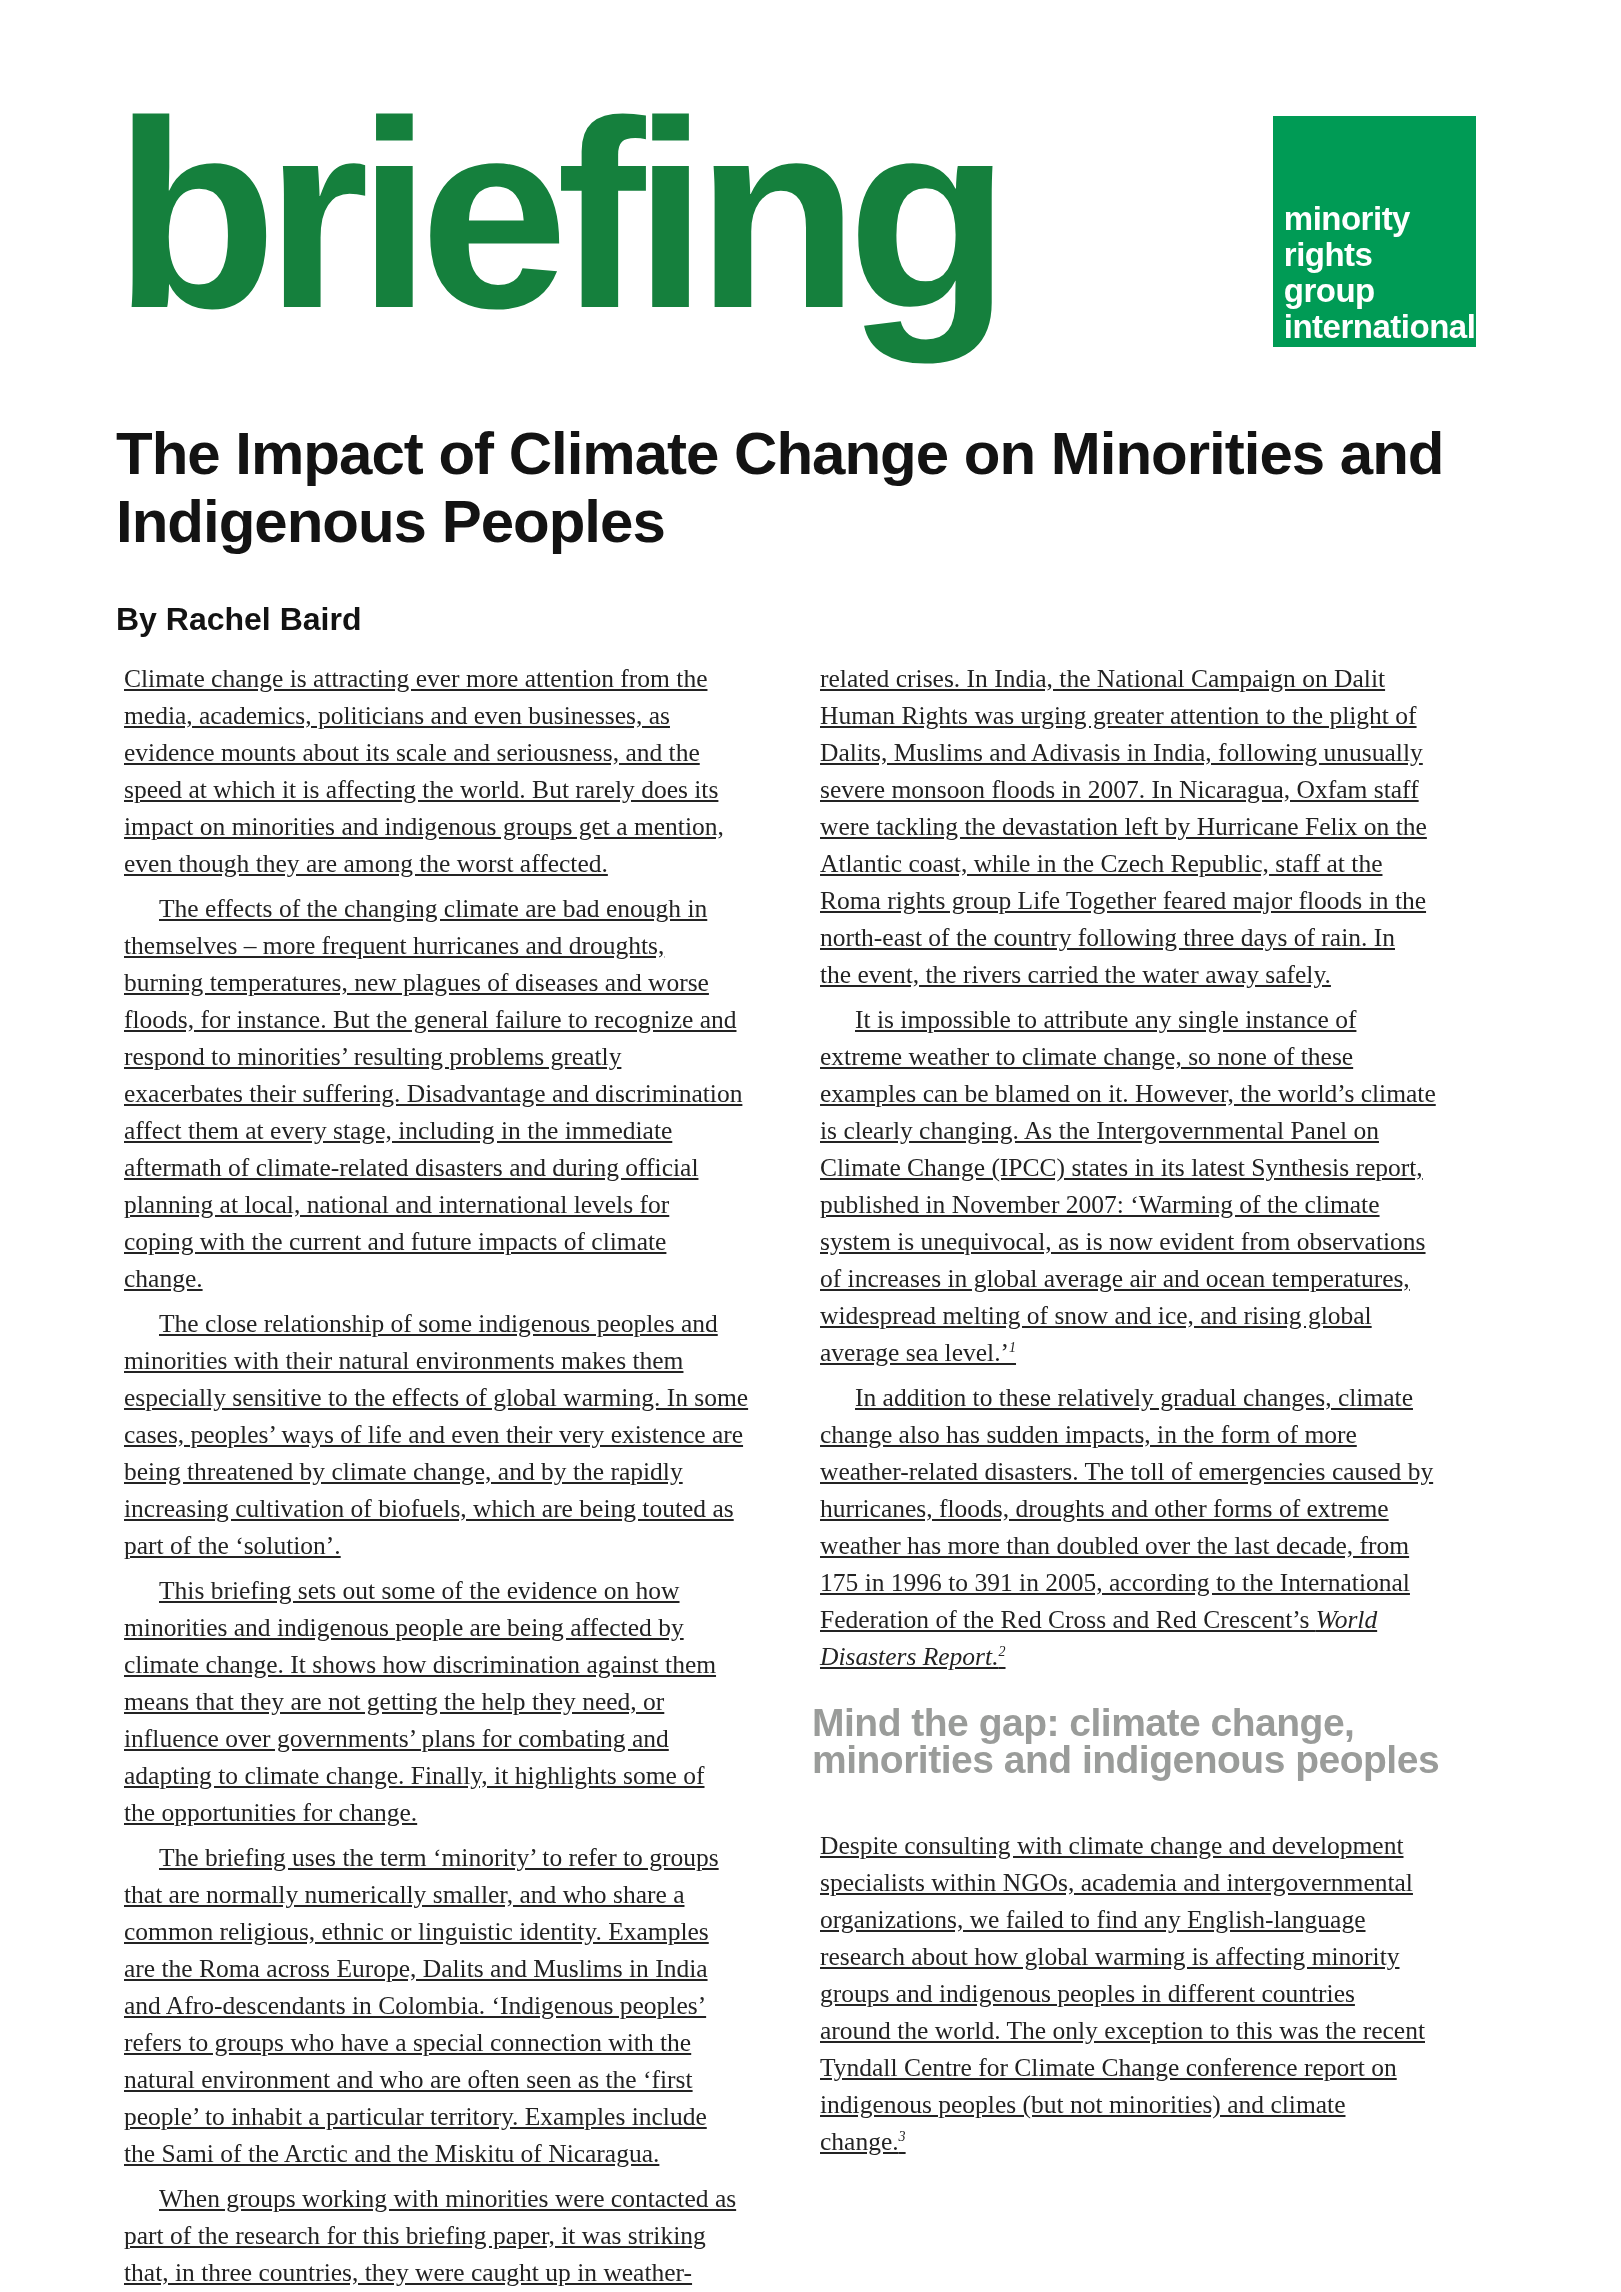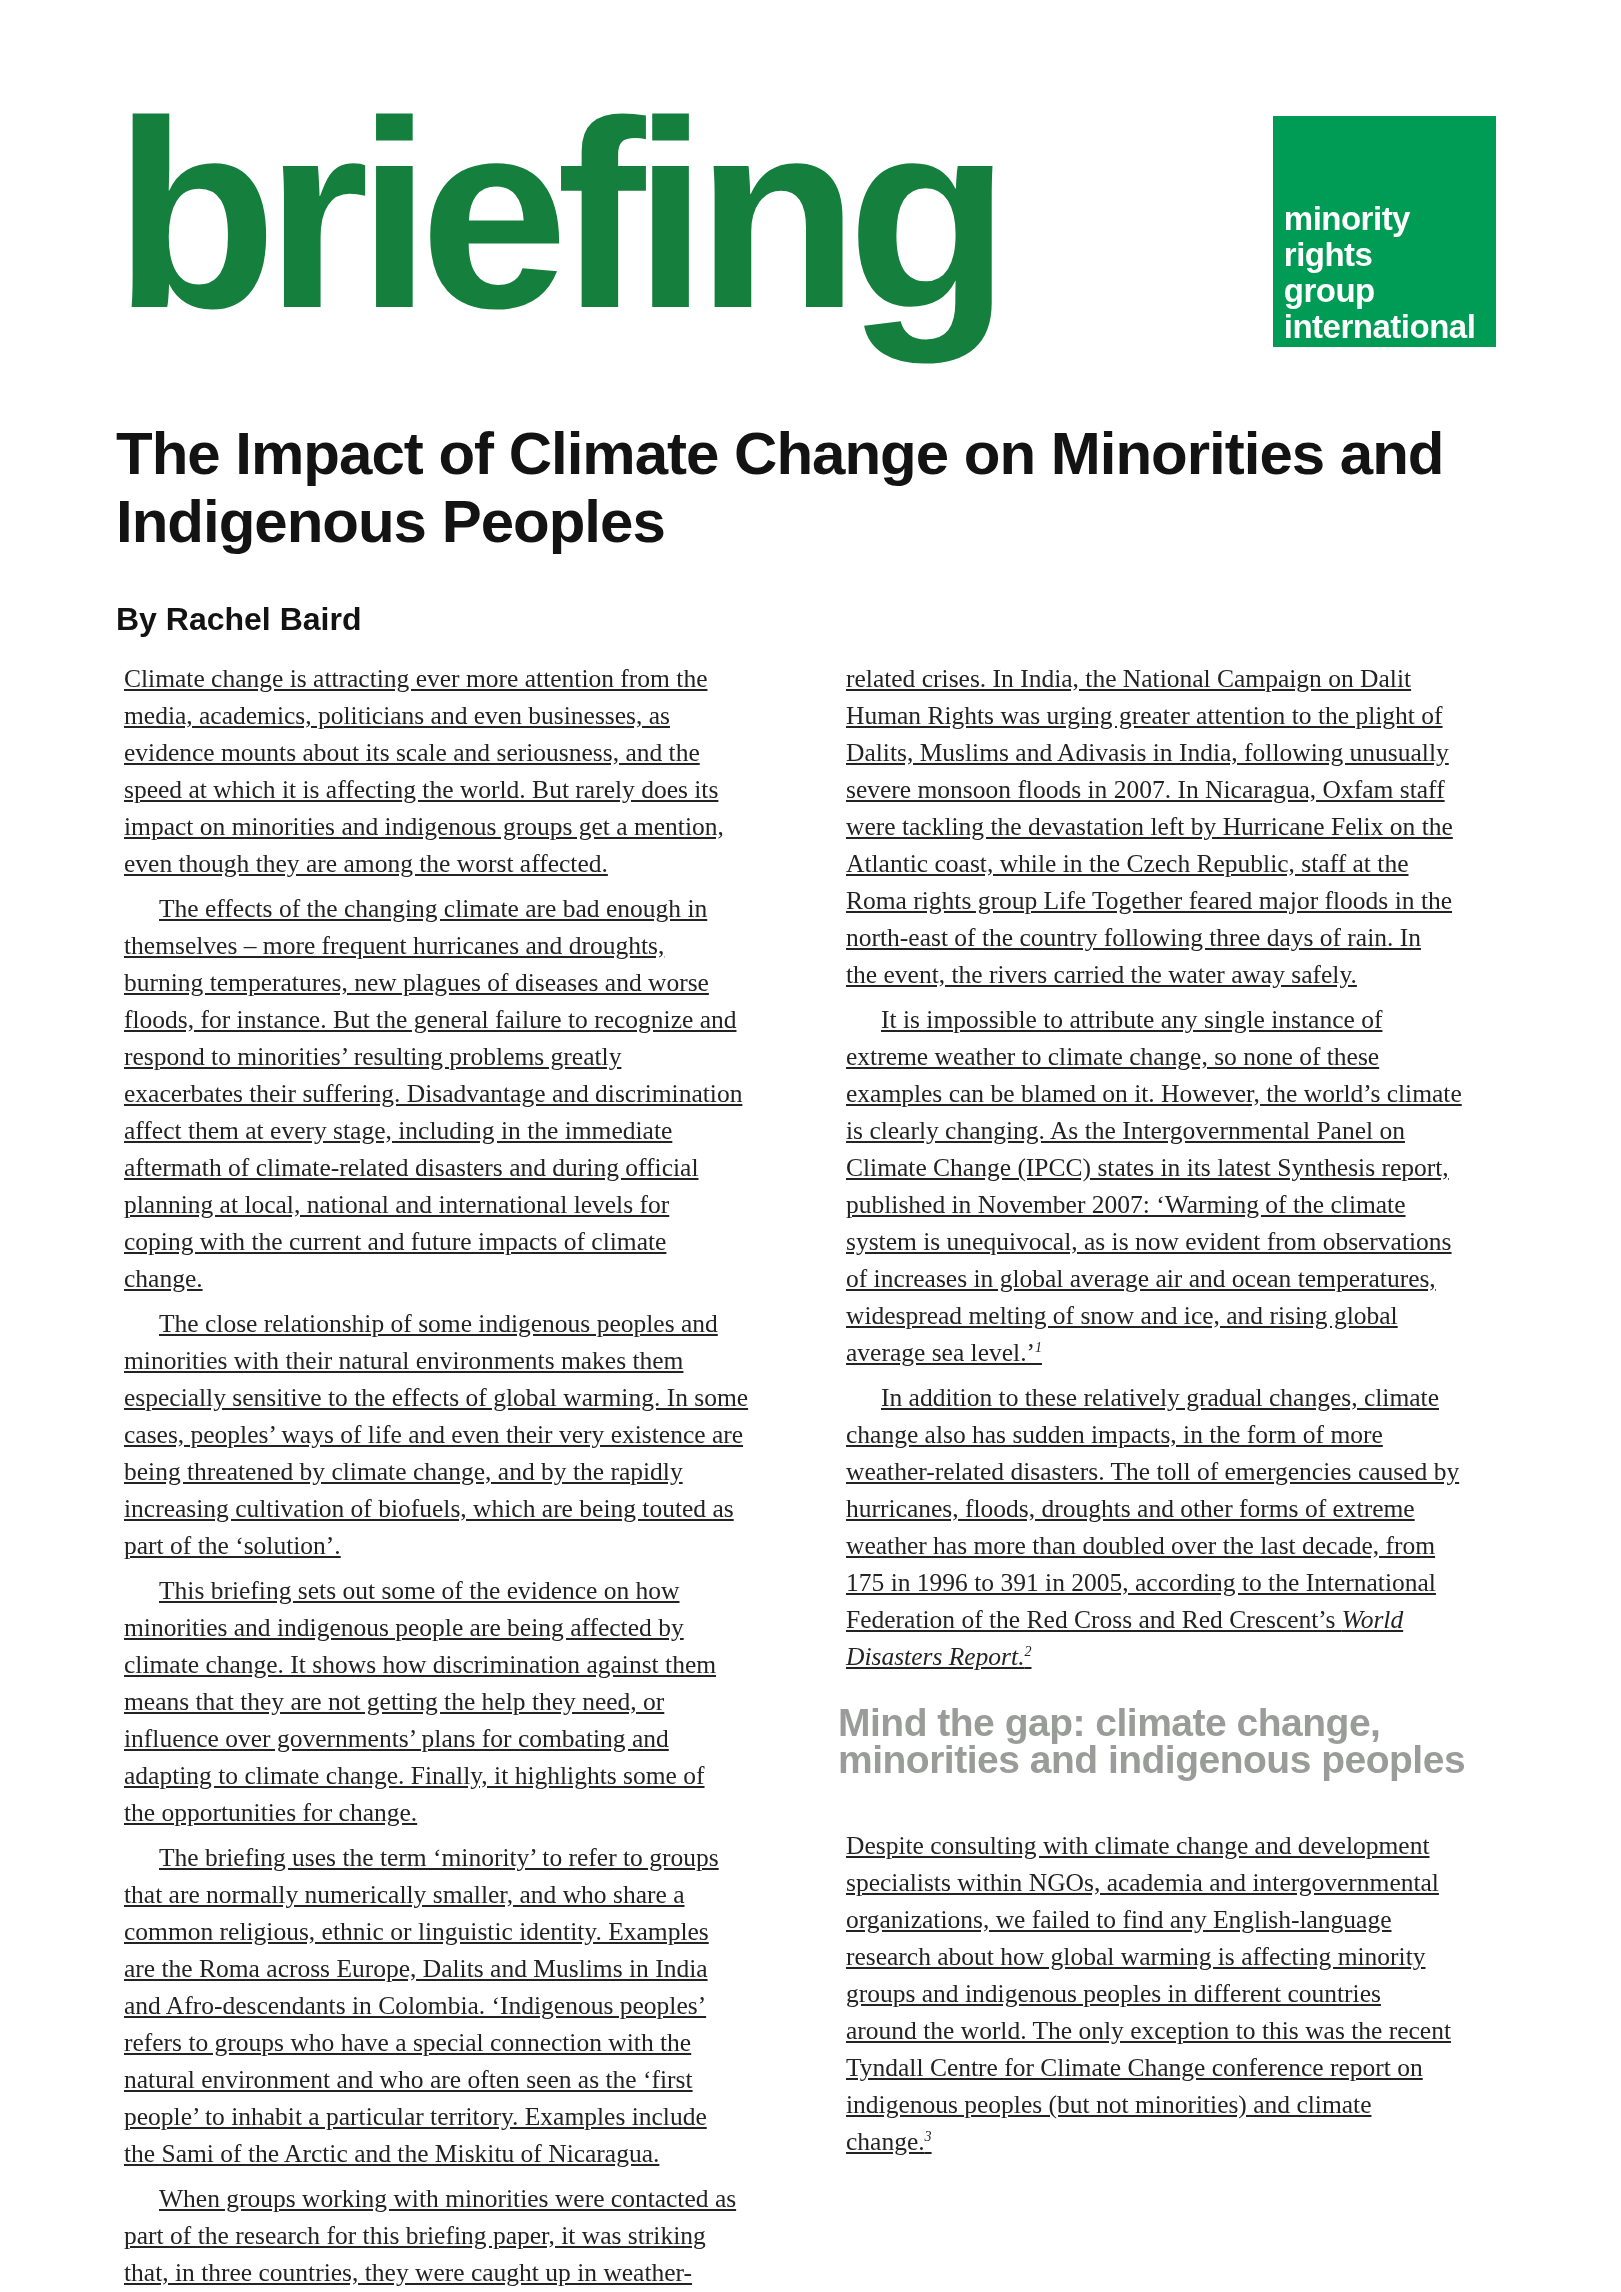--- a/index.html
+++ b/index.html
@@ -3,36 +3,36 @@
 <meta charset="utf-8">
 <style>
   html,body{margin:0;padding:0;background:#ffffff;}
   .page{position:relative;width:1621px;height:2293px;background:#ffffff;overflow:hidden;
         font-family:"Liberation Serif",serif;}
 
   .wordmark{position:absolute;left:114px;top:81px;
         font-family:"Liberation Sans",sans-serif;font-weight:bold;
         font-size:267px;line-height:267px;letter-spacing:-11.8px;color:#15803d;white-space:nowrap;}
 
-  .logo{position:absolute;left:1273px;top:116px;width:223px;height:231px;background:#009b55;}
+  .logo{position:absolute;left:1273px;top:116px;width:203px;height:231px;background:#009b55;}
   .logo-text{position:absolute;left:10.8px;bottom:2px;
         font-family:"Liberation Sans",sans-serif;font-weight:bold;
         font-size:33px;line-height:36px;letter-spacing:-0.5px;color:#ffffff;}
 
   .title{position:absolute;left:116px;top:420px;width:1411px;margin:0;
         font-family:"Liberation Sans",sans-serif;font-weight:bold;
         font-size:60px;line-height:68px;letter-spacing:-1px;color:#131313;}
 
   .byline{position:absolute;left:116px;top:600px;margin:0;
         font-family:"Liberation Sans",sans-serif;font-weight:bold;
         font-size:32px;line-height:39px;color:#131313;}
 
   .col{position:absolute;top:652px;font-size:25.5px;line-height:37px;color:#232323;}
   .col-left{left:116px;width:730px;}
-  .col-right{left:838px;width:733px;}
+  .col-right{left:812px;width:733px;}
 
   .col p{margin:8px;white-space:pre-line;text-decoration:underline;}
   .col p.indent{text-indent:35px;}
   .col sup{font-size:0.55em;font-style:italic;vertical-align:super;line-height:0;}
   .col em{font-style:italic;}
 
   .subheading{margin:29px 0 49px 0;
         font-family:"Liberation Sans",sans-serif;font-weight:bold;
         font-size:39px;line-height:37px;letter-spacing:-0.5px;color:#9a9c9a;}
 </style>

